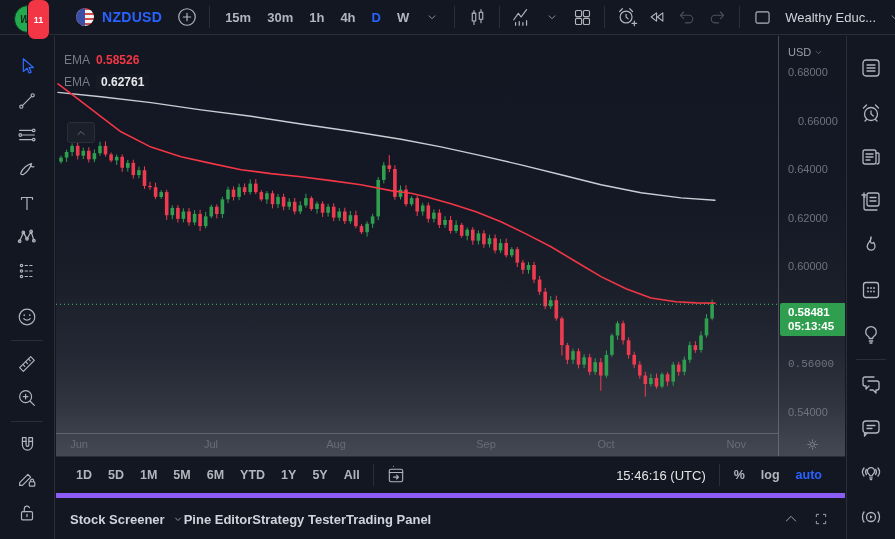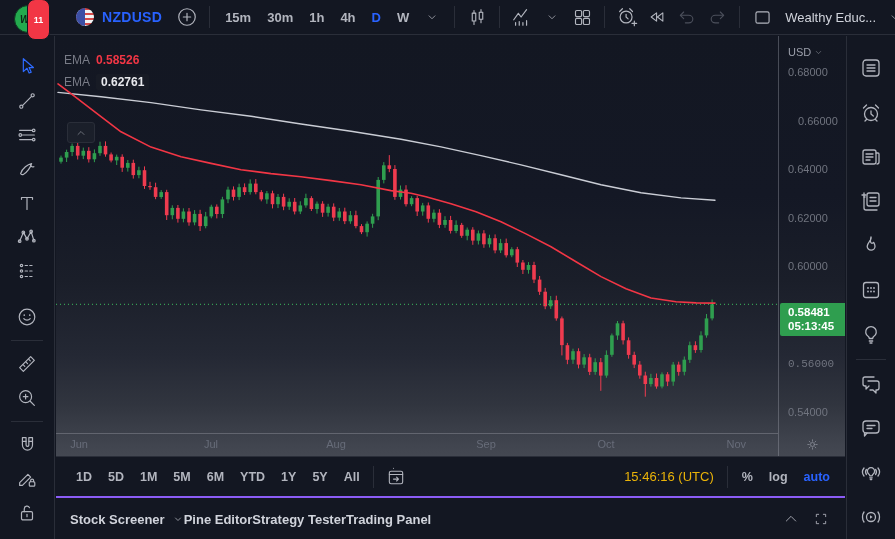--- a/index.html
+++ b/index.html
@@ -52,26 +52,26 @@
   #overlay-legend{position:absolute;left:8px;top:10px;z-index:5}
   #chart-title-row{font-size:13px;color:#b0b3bc;white-space:nowrap}
   #chart-change{color:#2ebd5b;margin-left:7px}
   .ind-row{margin-top:7px;font-size:12px;display:flex;align-items:center;gap:6px}
   .ind-label{color:#787b86}
   .ind-val{font-weight:bold}
   .ind-val.chip{background:rgba(24,28,38,.9);padding:1px 5px;border-radius:2px}
   #collapse-btn{position:absolute;left:11px;top:86px;width:26px;height:19px;background:rgba(28,32,43,.9);border:1px solid #2a2e39;border-radius:3px;display:flex;align-items:center;justify-content:center;color:#9598a1;z-index:6}
 
   
-  #bottom-toolbar{position:absolute;left:56px;top:457px;width:789px;height:41px;border-bottom:2px solid #8b5cf6;background:#131722;display:flex;align-items:center;justify-content:space-between;box-sizing:border-box;padding:0 8px 0 14px;z-index:10}
+  #bottom-toolbar{position:absolute;left:56px;top:457px;width:789px;height:41px;border-bottom:5px solid #8b5cf6;background:#131722;display:flex;align-items:center;justify-content:space-between;box-sizing:border-box;padding:0 16px 0 14px;z-index:10}
   .bt-left{display:flex;align-items:center}
   #range-row{display:flex;align-items:center;gap:4px}
   .range-btn{padding:4px 6px;font-size:12.5px;font-weight:bold;color:#b2b5be;border-radius:4px}
   .bt-right{display:flex;align-items:center}
-  #clock{font-size:13px;color:#eab308;margin-right:6px}
+  #clock{font-size:13px;color:#e5e5e5;margin-right:6px}
   #scale-row{display:flex;align-items:center;gap:2px}
   .scale-btn{padding:4px 7px;font-size:12.5px;font-weight:bold;color:#b2b5be}
   .scale-btn.active{color:#2962ff}
 
   
   #bottom-panel{position:absolute;left:56px;top:499px;width:789px;height:40px;background:#131722;display:flex;align-items:center;justify-content:space-between;box-sizing:border-box;padding:0 8px 0 14px;z-index:10}
   #tabs-row{display:flex;align-items:flex-start;}
   .tab{font-size:13px;font-weight:bold;color:#d1d4dc;display:flex;align-items:center;gap:7px;white-space:nowrap}
   .panel-icons{display:flex;align-items:center;gap:14px;margin-right:8px;color:#b2b5be}
 </style>

